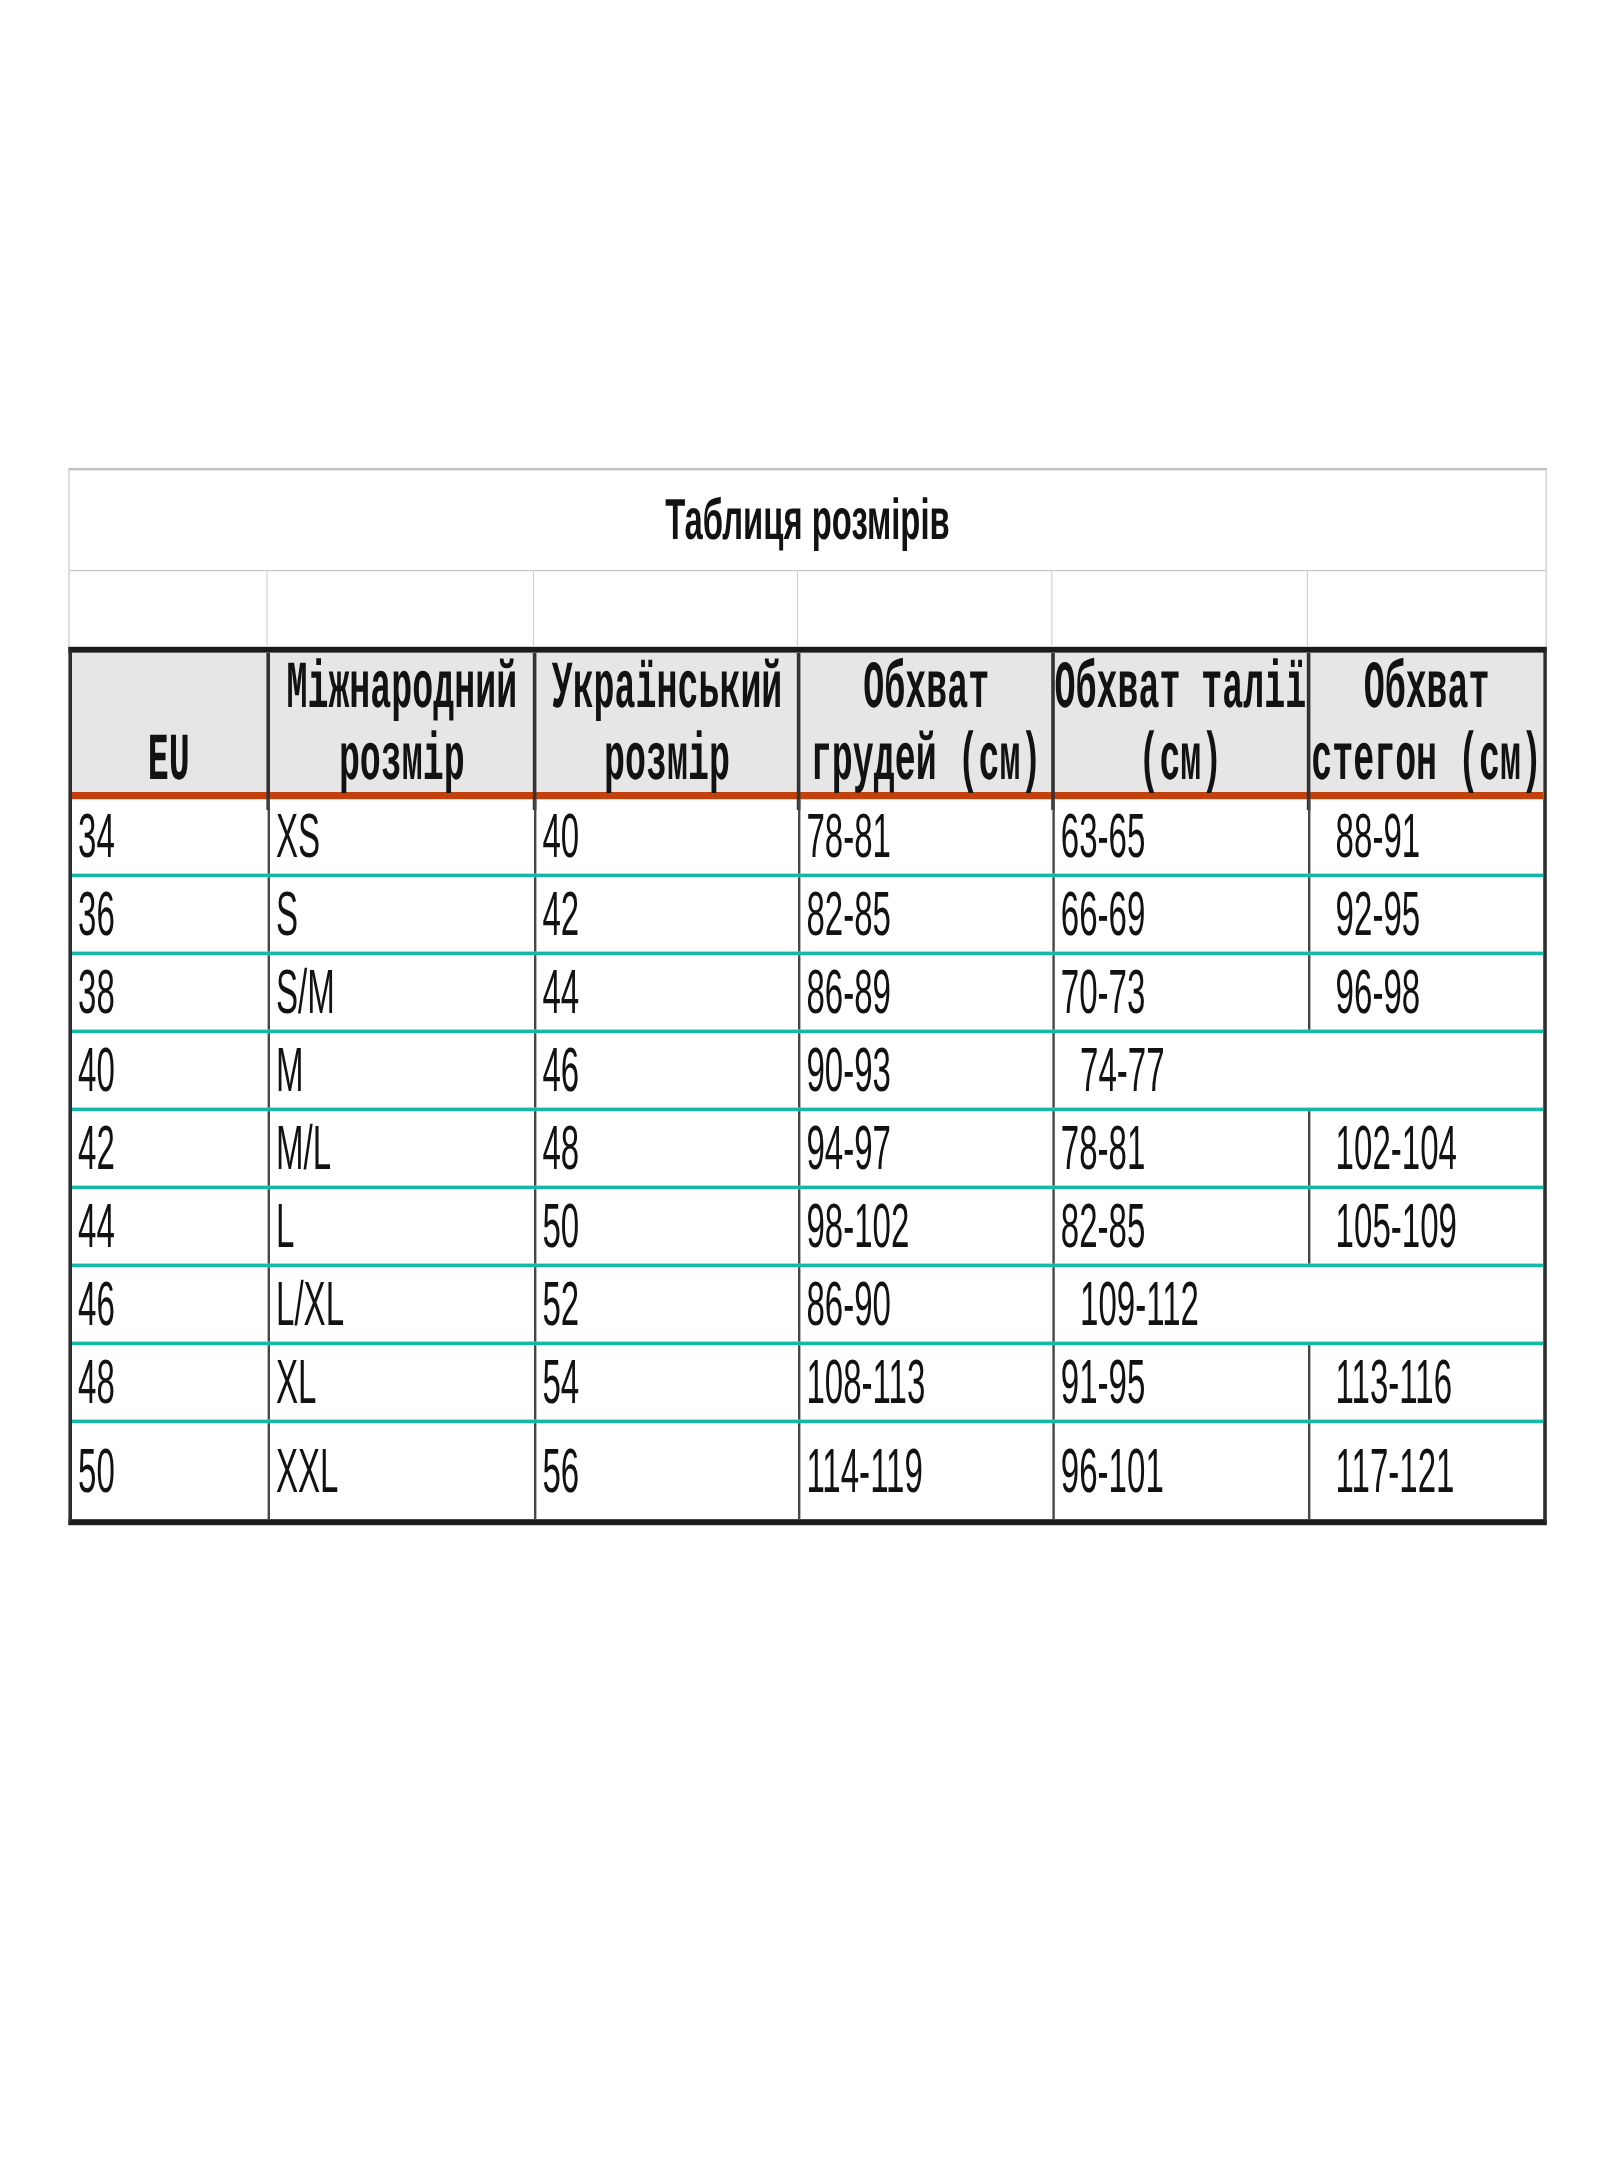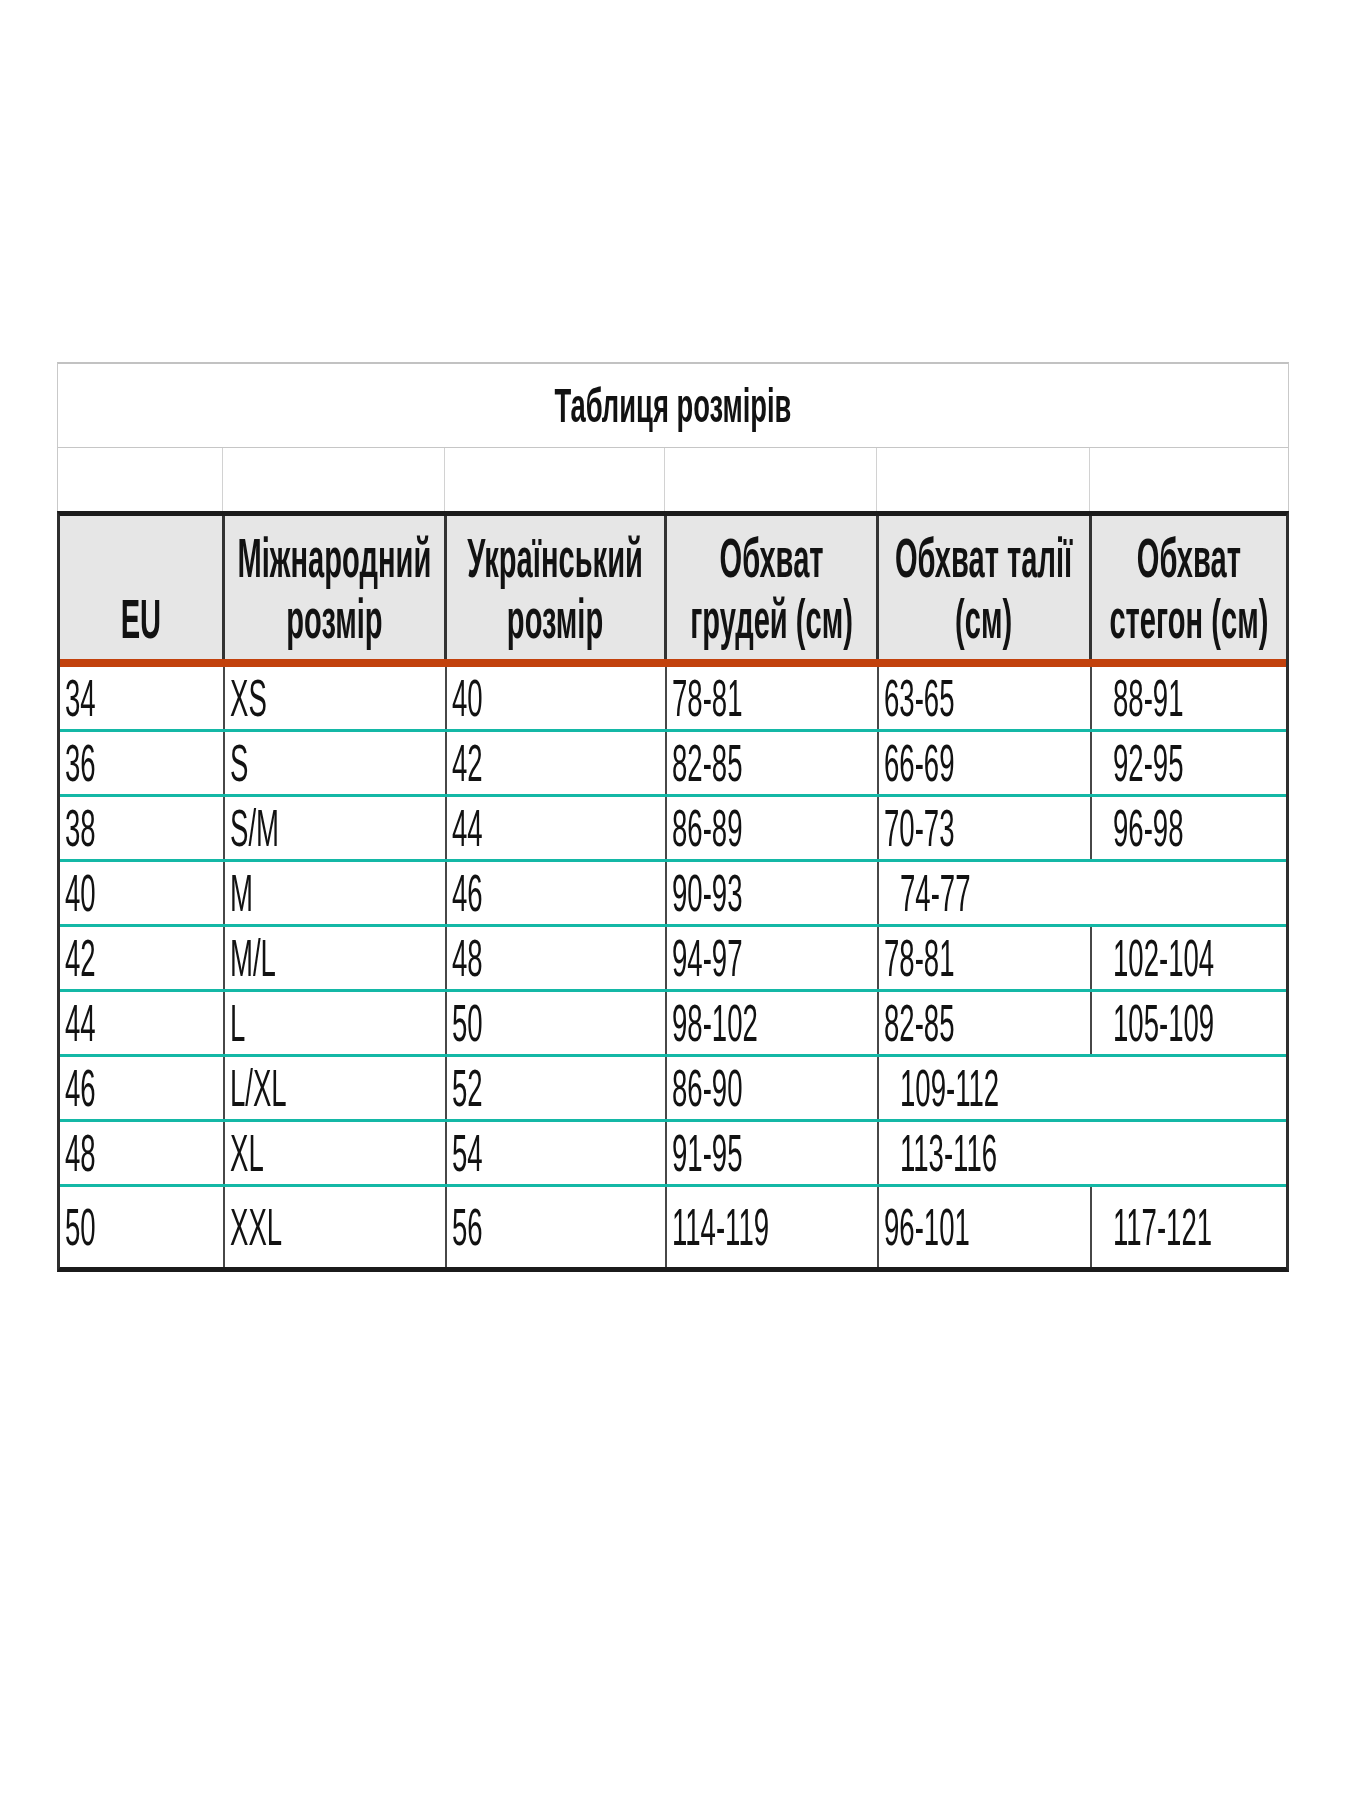--- a/index.html
+++ b/index.html
@@ -3,21 +3,21 @@
 <meta charset="utf-8">
 <style>
   html,body{margin:0;padding:0;background:#ffffff;}
   body{
     width:1350px;height:1800px;position:relative;overflow:hidden;
     font-family:"Liberation Sans","DejaVu Sans",sans-serif;
     color:#121212;
     -webkit-font-smoothing:antialiased;
   }
   .size-table{
-    position:absolute;left:57px;top:362px;width:1232px;box-sizing:border-box;
+    position:absolute;left:57px;top:390px;width:1232px;box-sizing:border-box;
   }
   
   .light-section{
     box-sizing:border-box;
     border-left:1px solid #c9c9c9;border-right:1px solid #c9c9c9;border-top:2px solid #c2c2c2;
     background:#ffffff;
   }
   .row-title{
     box-sizing:border-box;height:84px;
     display:flex;align-items:center;justify-content:center;
@@ -31,21 +31,21 @@
   .row-spacer .cell{border-right:1px solid #d2d2d2;}
   .row-spacer .cell:last-child{border-right:none;}
   
   .dark-section{
     box-sizing:border-box;
     border-left:3px solid #2e2e2e;border-right:3px solid #2e2e2e;
     border-top:5px solid #1b1b1b;border-bottom:5px solid #1b1b1b;
     background:#ffffff;
   }
   .row-header{
-    height:151px;background:#e6e6e6;border-bottom:8px solid #c2410c;
+    height:122px;background:#e6e6e6;border-bottom:6px solid #c2410c;font-family:Liberation Mono, monospace;
   }
   .row-header .cell{
     display:flex;align-items:flex-end;justify-content:center;
     border-right:3px solid #333333;box-sizing:border-box;
     padding-bottom:10px;text-align:center;overflow:visible;
   }
   .row-header .cell:last-child{border-right:none;}
   .row-data{height:65px;border-bottom:3px solid #14b8a6;}
   .row-data:last-child{height:79.5px;border-bottom:none;}
   .row-data .cell{
@@ -254,20 +254,23 @@
       <div class="cell">
           <span class="t dt">48</span>
         </div>
       <div class="cell">
           <span class="t dt">XL</span>
         </div>
       <div class="cell">
           <span class="t dt">54</span>
         </div>
       <div class="cell">
+          <span class="t dt">108-113</span>
+        </div>
+      <div class="cell">
           <span class="t dt">91-95</span>
         </div>
       <div class="cell">
           <span class="t dt">113-116</span>
         </div>
     </div>
     <div class="grid row-data">
       <div class="cell">
           <span class="t dt">50</span>
         </div>

